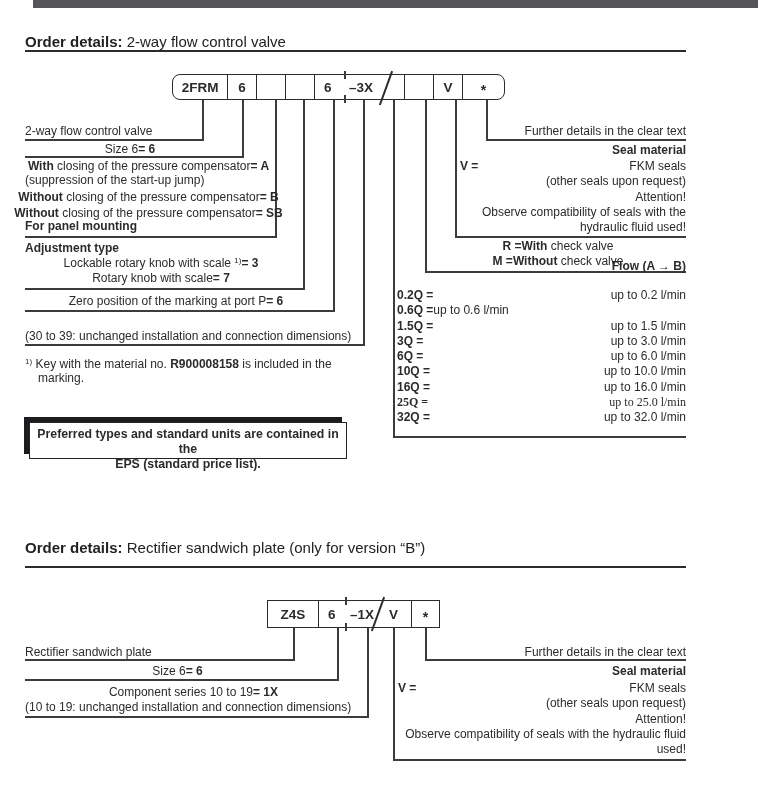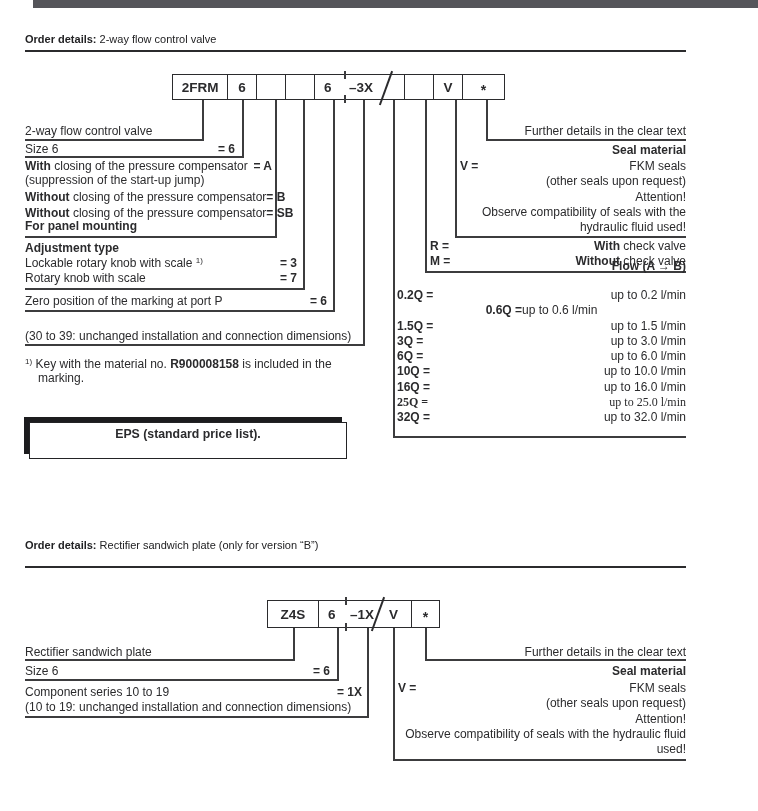--- a/index.html
+++ b/index.html
@@ -1,25 +1,25 @@
 <!DOCTYPE html>
 <html><head>
 <meta charset="utf-8">
 <style>
   html,body{margin:0;padding:0;background:#fff;}
   .page{position:relative;width:758px;height:811px;background:#ffffff;overflow:hidden;
         font-family:"Liberation Sans","DejaVu Sans",sans-serif;color:#2b2b2d;font-size:12px;}
   .topbar{position:absolute;left:33px;top:0;width:725px;height:8px;background:#55555a;}
-  .heading{position:absolute;left:25px;font-size:11px;white-space:nowrap;color:#222224;}
+  .heading{position:absolute;left:25px;font-size:15px;white-space:nowrap;color:#222224;}
   .heading .hb{font-weight:bold;}
   .rule{position:absolute;left:25px;width:661px;height:2px;background:#2b2b2d;}
   .hl{position:absolute;height:1.5px;background:#3c3c3e;}
   .vl{position:absolute;width:1.5px;background:#3c3c3e;}
   .t{position:absolute;white-space:nowrap;line-height:14px;}
-  .row{position:absolute;display:flex;justify-content:space-between;white-space:nowrap;line-height:14px;}
+  .row{position:absolute;display:flex;justify-content:center;white-space:nowrap;line-height:14px;}
   .row .val,.b{font-weight:bold;}
   .rt{position:absolute;right:72px;text-align:right;white-space:nowrap;line-height:14px;}
   .stack{line-height:15.3px;}
   .codebox{position:absolute;display:flex;border:1.6px solid #2b2b2d;background:#fff;
            font-weight:bold;font-size:13.5px;box-sizing:border-box;}
   .cell{position:relative;display:flex;align-items:center;justify-content:center;box-sizing:border-box;}
   .cell+.cell{border-left:1.6px solid #2b2b2d;}
   .cellabs{position:absolute;top:0;bottom:0;display:flex;align-items:center;}
   .tick{position:absolute;width:1.5px;height:8px;background:#3c3c3e;}
   .slash{position:absolute;width:1.6px;height:36px;top:-5px;background:#2b2b2d;transform:rotate(20deg);}
@@ -32,21 +32,21 @@
 </style>
 </head>
 <body>
 
 <div class="page">
   <div class="topbar"></div>
 
   <div class="heading" style="top:33px;"><span class="hb">Order details:</span><span>&nbsp;</span><span>2-way flow control valve</span></div>
   <div class="rule" style="top:50px;"></div>
 
-  <div class="codebox" style="left:172px;top:74px;width:333px;height:26px;">
+  <div class="codebox" style="left:172px;top:74px;width:333px;height:26px;border-radius:8px;">
     <div class="cell" style="width:54px;">
         <span>2FRM</span>
       </div>
     <div class="cell" style="width:29px;">
         <span>6</span>
       </div>
     <div class="cell" style="width:29px;"></div>
     <div class="cell" style="width:29px;"></div>
     <div class="cell" style="width:90px;">
       <span class="cellabs" style="left:9px;">6</span>
@@ -118,20 +118,21 @@
     </div>
   <div class="hl" style="left:25px;top:310px;width:308px;"></div>
 
   <div class="t" style="left:25px;top:329px;">(30 to 39: unchanged installation and connection dimensions)</div>
   <div class="hl" style="left:25px;top:344px;width:338px;"></div>
 
   <div class="fn" style="top:357px;"><span class="sup">1)</span><span>&nbsp;</span><span>Key with the material no. </span><span class="b">R900008158</span><span> is included in the</span></div>
   <div class="fn" style="left:38px;top:371px;">marking.</div>
 
   <div class="notebox">
+    <div>Preferred types and standard units are contained in the</div>
     <div>EPS (standard price list).</div>
   </div>
 
   <div class="rt" style="top:124px;">Further details in the clear text</div>
   <div class="hl" style="left:486px;top:139px;width:200px;"></div>
 
   <div class="rt b" style="top:143px;">Seal material</div>
   <div class="t b" style="left:460px;top:159px;">V =</div>
   <div class="rt stack" style="top:159px;">
     <div>FKM seals</div>
@@ -151,21 +152,21 @@
       <span><span class="b">Without</span><span> check valve</span></span>
     </div>
   <div class="hl" style="left:425px;top:271px;width:261px;"></div>
 
   <div class="rt b" style="top:259px;">Flow (A → B)</div>
   <div style="position:absolute;left:397px;right:72px;top:288px;">
     <div class="stack" style="display:flex;justify-content:space-between;">
         <span class="b">0.2Q =</span>
         <span>up to 0.2 l/min</span>
       </div>
-    <div class="stack" style="display:flex;justify-content:center;">
+    <div class="stack" style="display:flex;justify-content:flex-start;">
         <span class="b">0.6Q =</span>
         <span>up to 0.6 l/min</span>
       </div>
     <div class="stack" style="display:flex;justify-content:space-between;">
         <span class="b">1.5Q =</span>
         <span>up to 1.5 l/min</span>
       </div>
     <div class="stack" style="display:flex;justify-content:space-between;">
         <span class="b">3Q =</span>
         <span>up to 3.0 l/min</span>

